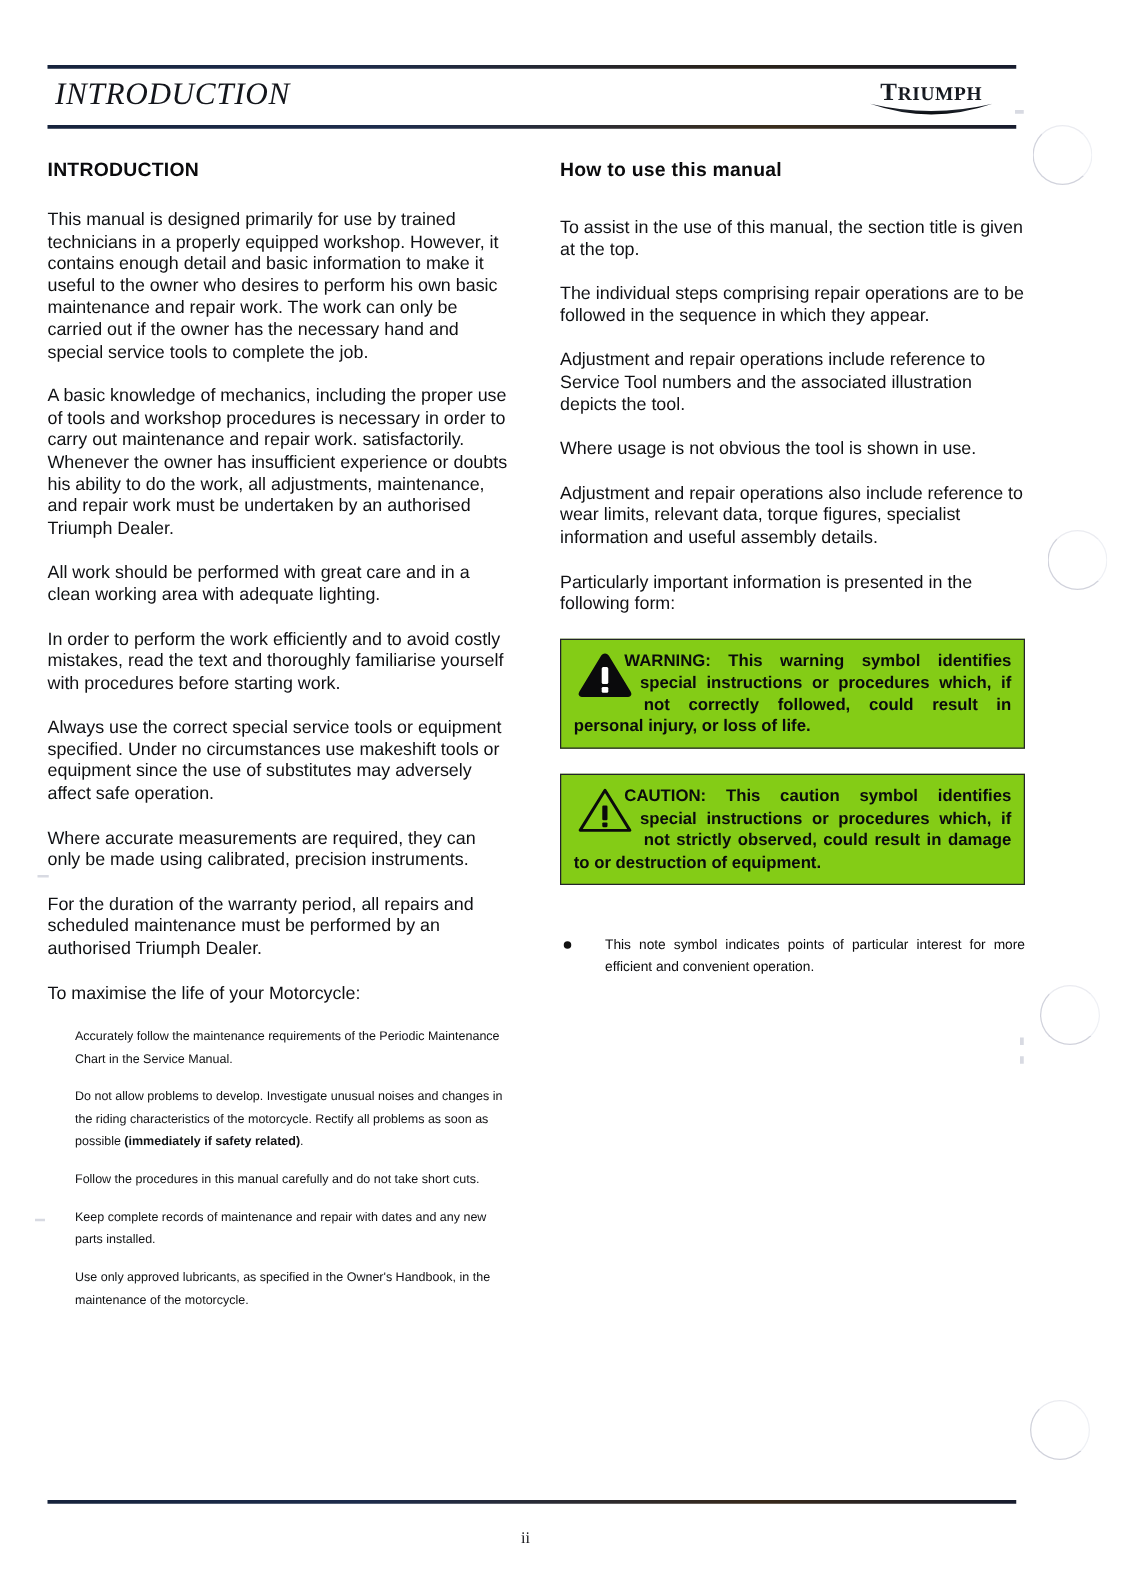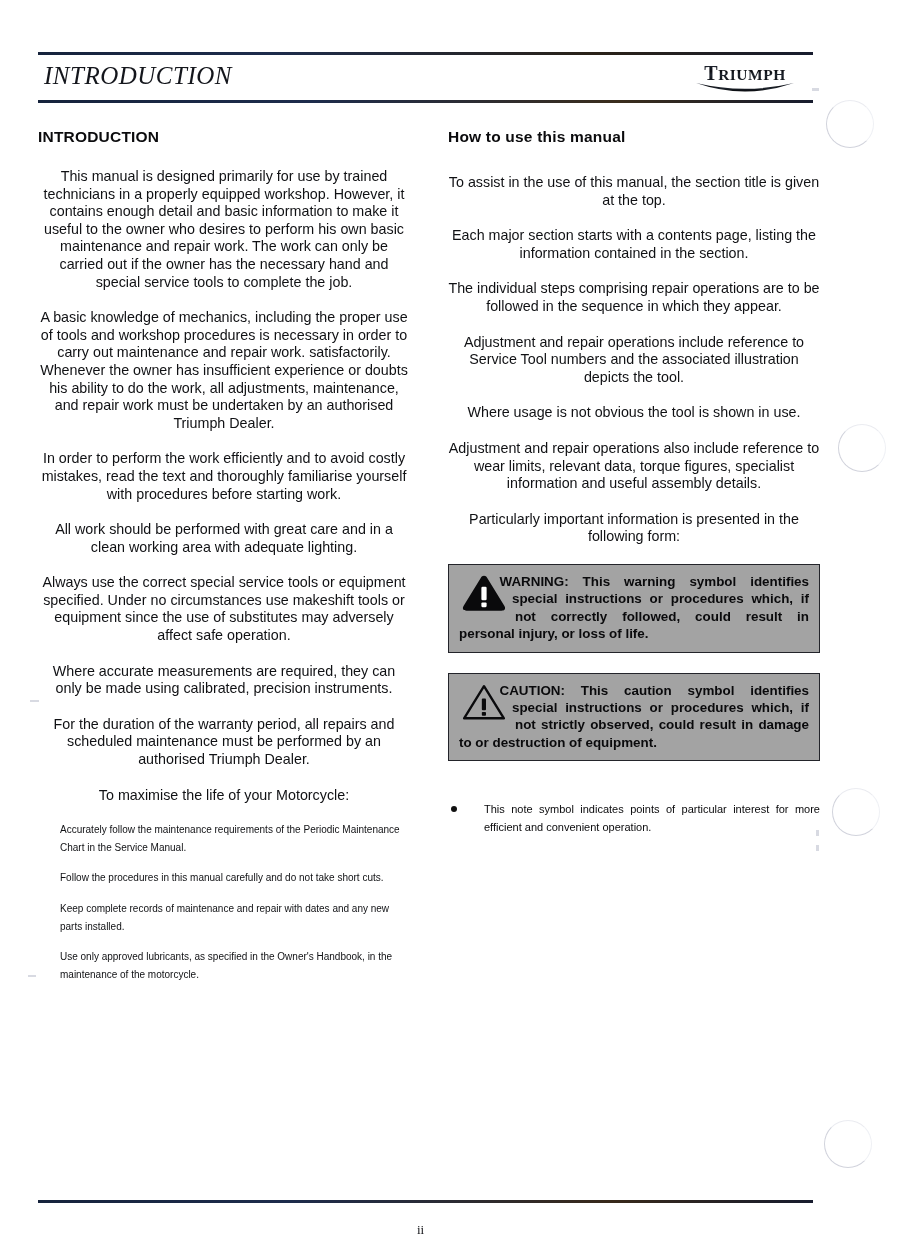--- a/index.html
+++ b/index.html
@@ -88,21 +88,20 @@
     margin: 0 0 22px 0;
     color: #0b0b0d;
   }
   .col-right .col-heading { margin-bottom: 28px; }
 
   p.body {
     font-size: 14.3px;
     line-height: 17.6px;
     margin: 0 0 18px 0;
     color: #101114;
-    text-align: center;
   }
   p.body.tight { margin-bottom: 17px; }
 
   
   ul.indent-list {
     list-style: none;
     margin: 0;
     padding: 0 0 0 22px;
   }
   ul.indent-list li {
@@ -113,21 +112,21 @@
   }
   ul.indent-list li:last-child { margin-bottom: 0; }
   .b { font-weight: bold; }
 
   
   .alert-box {
     border: 1.6px solid #23242a;
     padding: 8px 10px 9px 10px;
     margin-bottom: 20px;
     position: relative;
-    background: #a3a3a3;
+    background: #84cc16;
   }
   .alert-text {
     font-size: 13.4px;
     line-height: 17.4px;
     font-weight: bold;
     text-align: justify;
     color: #0a0a0c;
     margin: 0;
   }
   .alert-icon {
@@ -224,48 +223,50 @@
     </svg>
   </div>
 
   <div id="columns">
 
     <div class="col col-left">
       <h2 class="col-heading">INTRODUCTION</h2>
 
       <p class="body">This manual is designed primarily for use by trained technicians in a properly equipped workshop. However, it contains enough detail and basic information to make it useful to the owner who desires to perform his own basic maintenance and repair work. The work can only be carried out if the owner has the necessary hand and special service tools to complete the job.</p>
       <p class="body">A basic knowledge of mechanics, including the proper use of tools and workshop procedures is necessary in order to carry out maintenance and repair work. satisfactorily. Whenever the owner has insufficient experience or doubts his ability to do the work, all adjustments, maintenance, and repair work must be undertaken by an authorised Triumph Dealer.</p>
+      <p class="body">All work should be performed with great care and in a clean working area with adequate lighting.</p>
       <p class="body">In order to perform the work efficiently and to avoid costly mistakes, read the text and thoroughly familiarise yourself with procedures before starting work.</p>
-      <p class="body">All work should be performed with great care and in a clean working area with adequate lighting.</p>
       <p class="body">Always use the correct special service tools or equipment specified. Under no circumstances use makeshift tools or equipment since the use of substitutes may adversely affect safe operation.</p>
       <p class="body">Where accurate measurements are required, they can only be made using calibrated, precision instruments.</p>
       <p class="body">For the duration of the warranty period, all repairs and scheduled maintenance must be performed by an authorised Triumph Dealer.</p>
       <p class="body tight">To maximise the life of your Motorcycle:</p>
 
       <ul class="indent-list">
         <li>
           <span>Accurately follow the maintenance requirements of the Periodic Maintenance Chart in the Service Manual.</span><span class="b"></span><span></span>
         </li>
         <li>
+          <span>Do not allow problems to develop.  Investigate unusual noises and changes in the riding characteristics of the motorcycle.  Rectify all problems as soon as possible </span><span class="b">(immediately if safety related)</span><span>.</span>
+        </li>
+        <li>
           <span>Follow the procedures in this manual carefully and do not take short cuts.</span><span class="b"></span><span></span>
         </li>
         <li>
           <span>Keep complete records of maintenance and repair with dates and any new parts installed.</span><span class="b"></span><span></span>
         </li>
         <li>
           <span>Use only approved lubricants, as specified in the Owner's Handbook, in the maintenance of the motorcycle.</span><span class="b"></span><span></span>
         </li>
       </ul>
     </div>
 
     <div class="col col-right">
       <h2 class="col-heading">How to use this manual</h2>
 
       <p class="body">To assist in the use of this manual, the section title is given at the top.</p>
-      <p class="body">Each major section starts with a contents page, listing the information contained in the section.</p>
       <p class="body">The individual steps comprising repair operations are to be followed in the sequence in which they appear.</p>
       <p class="body">Adjustment and repair operations include reference to Service Tool numbers and the associated illustration depicts the tool.</p>
       <p class="body">Where usage is not obvious the tool is shown in use.</p>
       <p class="body">Adjustment and repair operations also include reference to wear limits, relevant data, torque figures, specialist information and useful assembly details.</p>
       <p class="body">Particularly important information is presented in the following form:</p>
 
       <div class="alert-box">
         <svg class="alert-icon" viewBox="0 0 50 42" aria-hidden="true">
           <path d="M25 2 C26.6 2 27.8 2.9 28.6 4.3 L47.6 35.5 C48.4 36.9 48.6 38.2 47.9 39.2 C47.2 40.2 45.9 40.5 44.3 40.5 L5.7 40.5 C4.1 40.5 2.8 40.2 2.1 39.2 C1.4 38.2 1.6 36.9 2.4 35.5 L21.4 4.3 C22.2 2.9 23.4 2 25 2 Z" fill="#0a0a0c"></path>
           <rect x="22.1" y="14" width="5.8" height="15" rx="1.4" fill="#ffffff"></rect>

